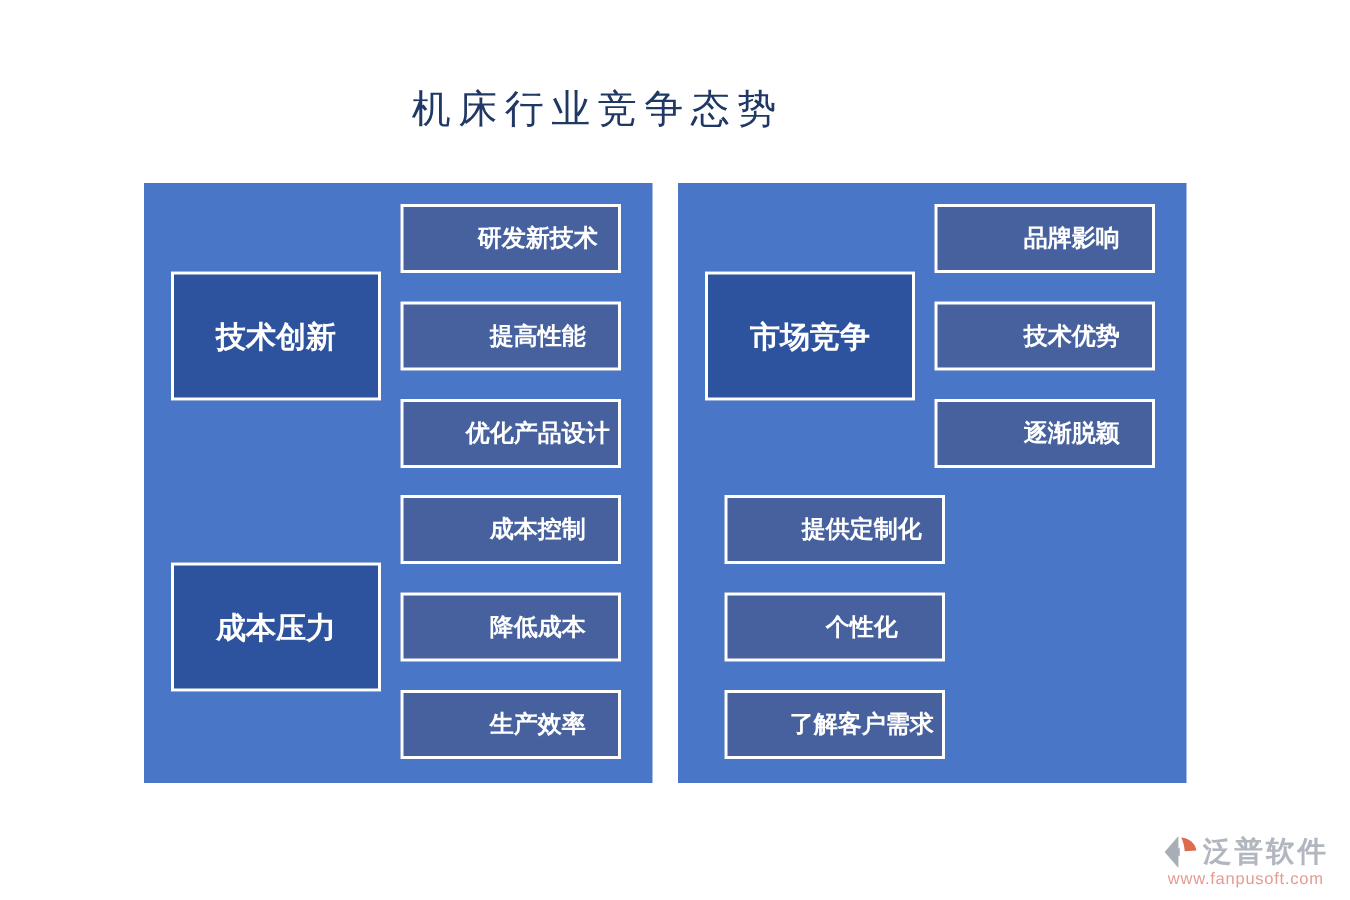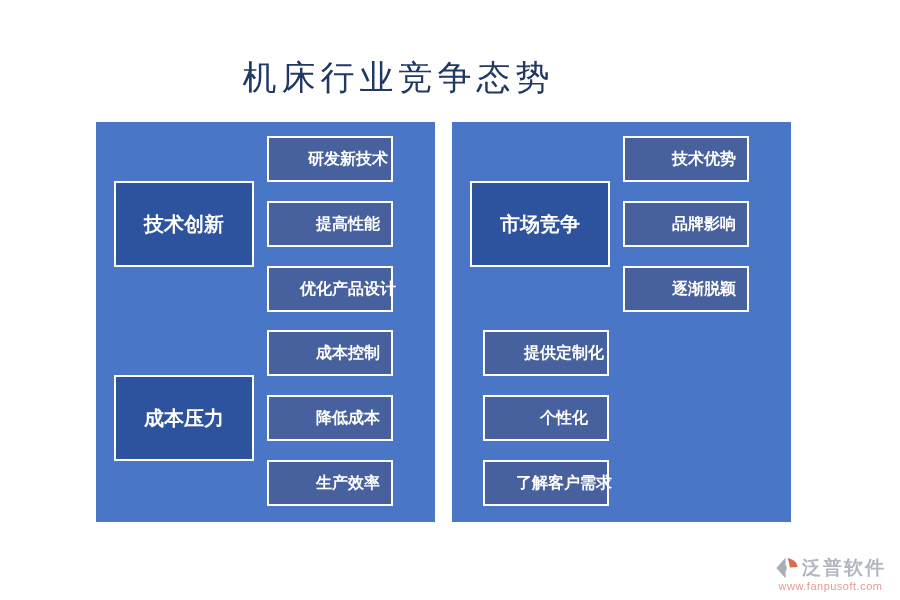--- a/index.html
+++ b/index.html
@@ -22,21 +22,21 @@
     overflow: hidden;
   }
   .title {
     position: absolute;
     top: 55px;
     left: 0;
     width: 797px;
     text-align: center;
     font-family: "Liberation Serif", serif;
     font-weight: 400;
-    font-size: 34px;
+    font-size: 26px;
     letter-spacing: 5px;
     color: var(--title-color);
     margin: 0;
   }
   .panels {
     position: absolute;
     top: 122px;
     left: 96px;
     display: flex;
     gap: 17px;
@@ -69,21 +69,21 @@
     text-align: center;
     flex-shrink: 0;
   }
   .sub-col {
     display: flex;
     flex-direction: column;
     gap: 19px;
     margin-left: 13px;
   }
   .sub-box {
-    width: 126px;
+    width: 147px;
     height: 46px;
     background: var(--sub-box);
     border: 2px solid var(--box-border);
     color: #ffffff;
     font-weight: bold;
     font-size: 16px;
     display: flex;
     align-items: center;
     justify-content: center;
     text-align: center;
@@ -139,22 +139,22 @@
         <div class="sub-box">降低成本</div>
         <div class="sub-box">生产效率</div>
       </div>
     </div>
   </section>
 
   <section class="panel">
     <div class="group">
       <div class="main-box">市场竞争</div>
       <div class="sub-col">
+        <div class="sub-box">品牌影响</div>
         <div class="sub-box">技术优势</div>
-        <div class="sub-box">品牌影响</div>
         <div class="sub-box">逐渐脱颖</div>
       </div>
     </div>
     <div class="group">
       <div class="sub-col">
         <div class="sub-box">提供定制化</div>
         <div class="sub-box">个性化</div>
         <div class="sub-box">了解客户需求</div>
       </div>
     </div>

